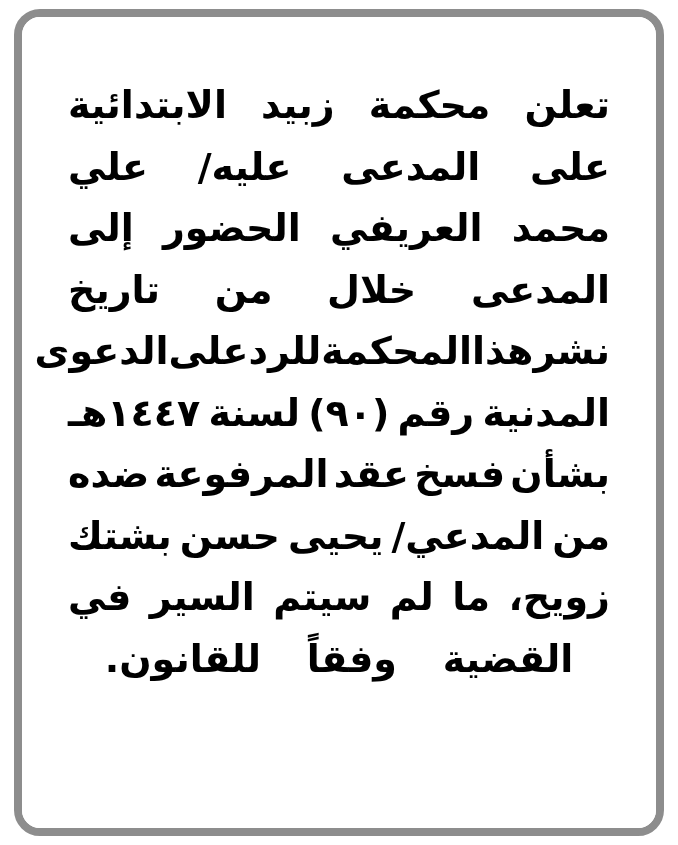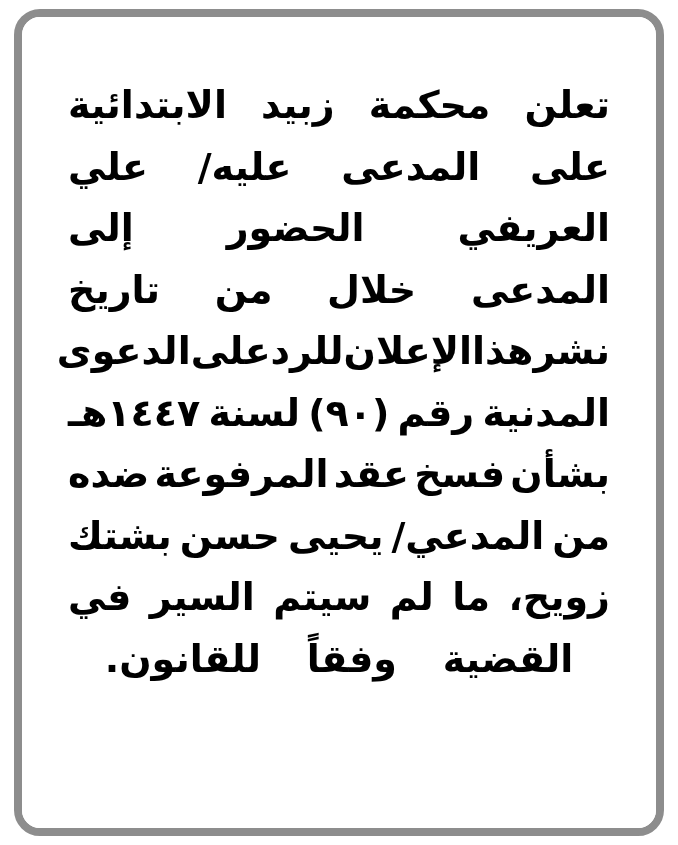--- a/index.html
+++ b/index.html
@@ -98,36 +98,37 @@
         </div>
 
         <div class="line stretch">
           <span>على</span>
           <span>المدعى</span>
           <span>عليه/</span>
           <span>علي</span>
         </div>
 
         <div class="line stretch">
+          <span>محمد</span>
           <span>العريفي</span>
           <span>الحضور</span>
           <span>إلى</span>
         </div>
 
         <div class="line stretch">
           <span>المدعى</span>
           <span>خلال</span>
           <span>من</span>
           <span>تاريخ</span>
         </div>
 
         <div class="line stretch">
           <span>نشر</span>
           <span>هذا</span>
-          <span>الإعلان</span>
+          <span>المحكمة</span>
           <span>للرد</span>
           <span>على</span>
           <span>الدعوى</span>
         </div>
 
         <div class="line stretch">
           <span>المدنية</span>
           <span>رقم</span>
           <span>(٩٠)</span>
           <span>لسنة</span>

